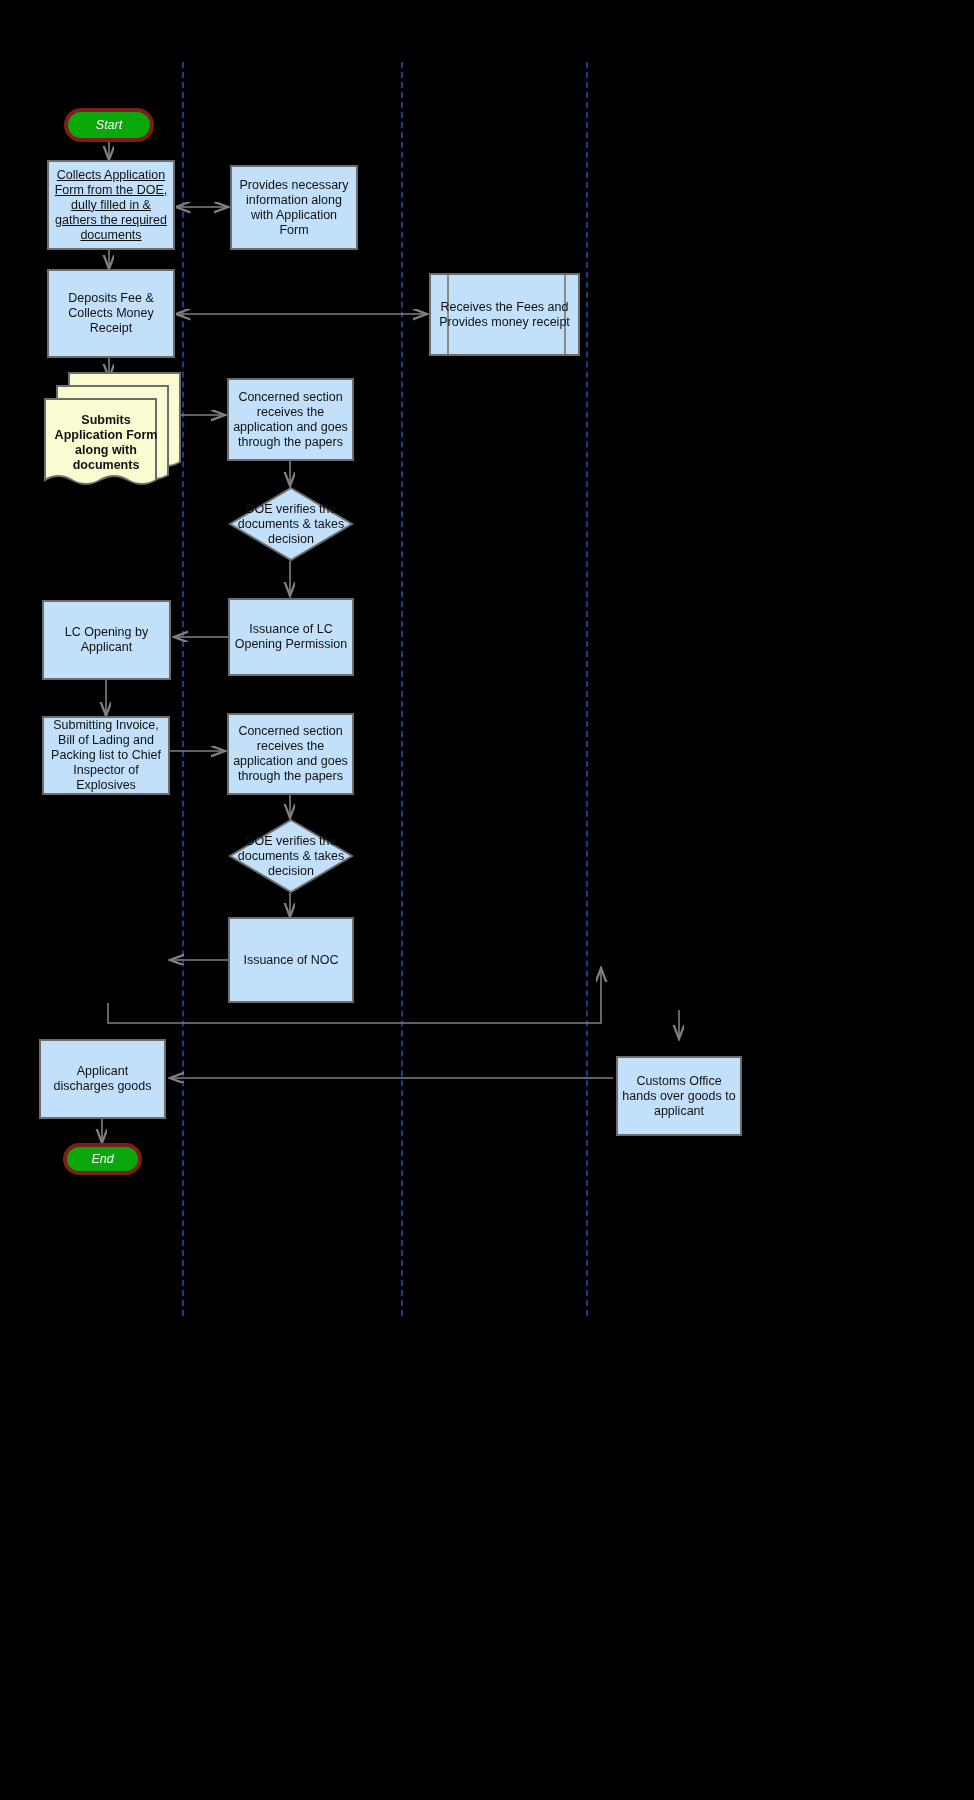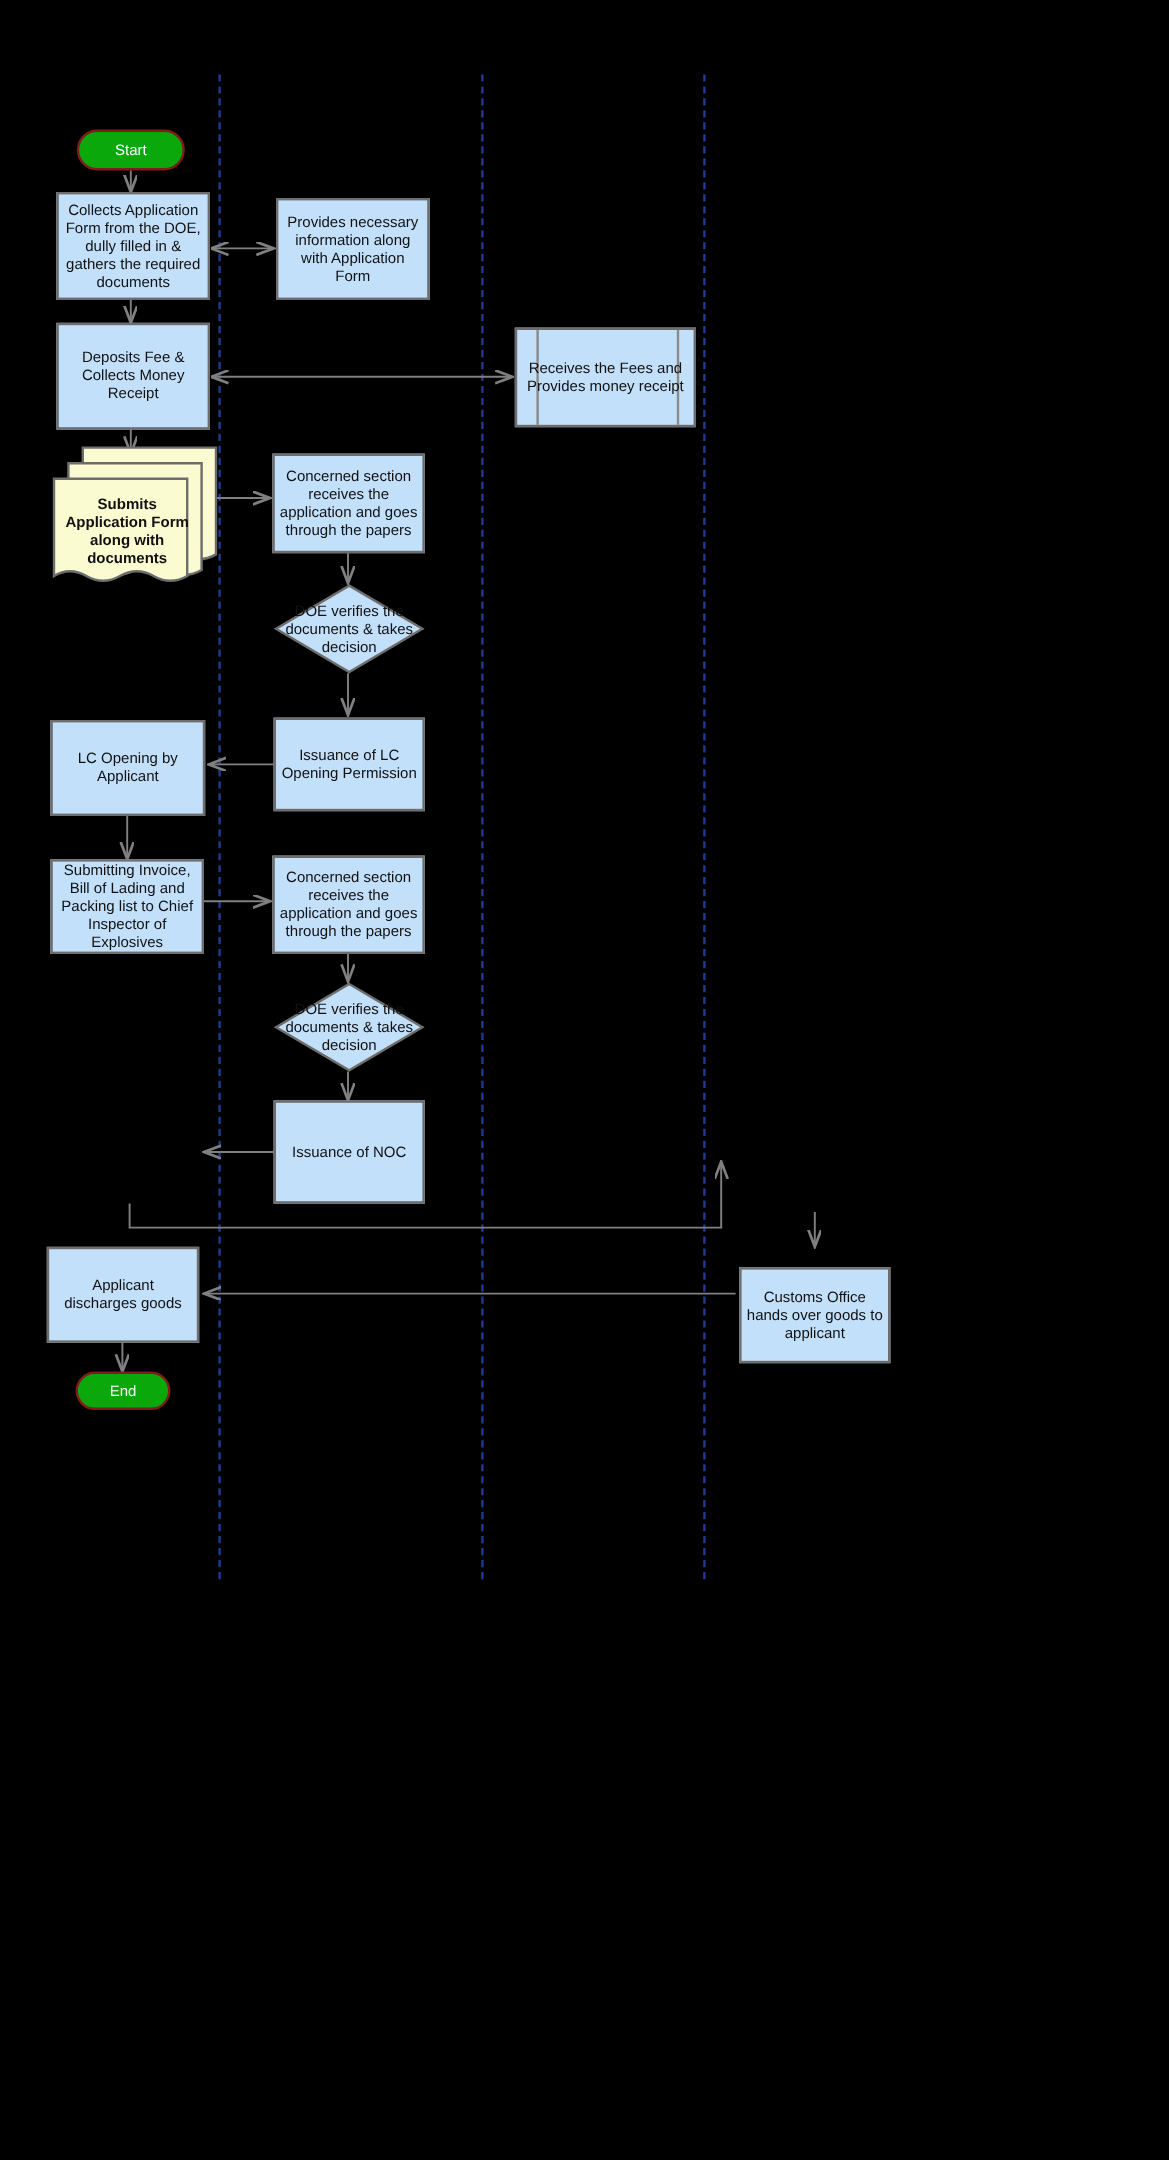--- a/index.html
+++ b/index.html
@@ -35,24 +35,25 @@
     font-size: 12.5px;
     line-height: 15px;
     padding: 2px 4px;
   }
   .process {
     background: #c3e0fb;
     border: 2px solid #6d6d6d;
   }
   .terminator {
     background: #0aa80a;
-    border: 2px solid #7f1d1d;
+    border: 4px solid #7f1d1d;
     border-radius: 20px;
     color: #ffffff;
     font-size: 12.5px;
+    font-style: italic;
   }
   .decision-wrap {
     position: absolute;
   }
   .decision-wrap svg {
     position: absolute;
     left: 0;
     top: 0;
   }
   .decision-label {
@@ -180,21 +181,21 @@
       <line x1="613" y1="1078" x2="170" y2="1078" marker-end="url(#ah)"></line>
 
       <line x1="102" y1="1119" x2="102" y2="1143" marker-end="url(#ah)"></line>
     </g>
   </svg>
 
   <div class="node terminator" style="left:64px; top:108px; width:90px; height:34px;">
     <span>Start</span>
   </div>
 
-  <div class="node process" style="left:47px; top:160px; width:128px; height:90px;">
+  <div class="node process" style="left:47px; top:160px; width:128px; height:90px;text-decoration:underline;">
     <span>Collects Application Form from the DOE, dully filled in &amp; gathers the required documents</span>
   </div>
 
   <div class="node process" style="left:47px; top:269px; width:128px; height:89px;">
     <span>Deposits Fee &amp; Collects Money Receipt</span>
   </div>
 
   <div class="node process" style="left:230px; top:165px; width:128px; height:85px;">
     <span>Provides necessary information along with Application Form</span>
   </div>

